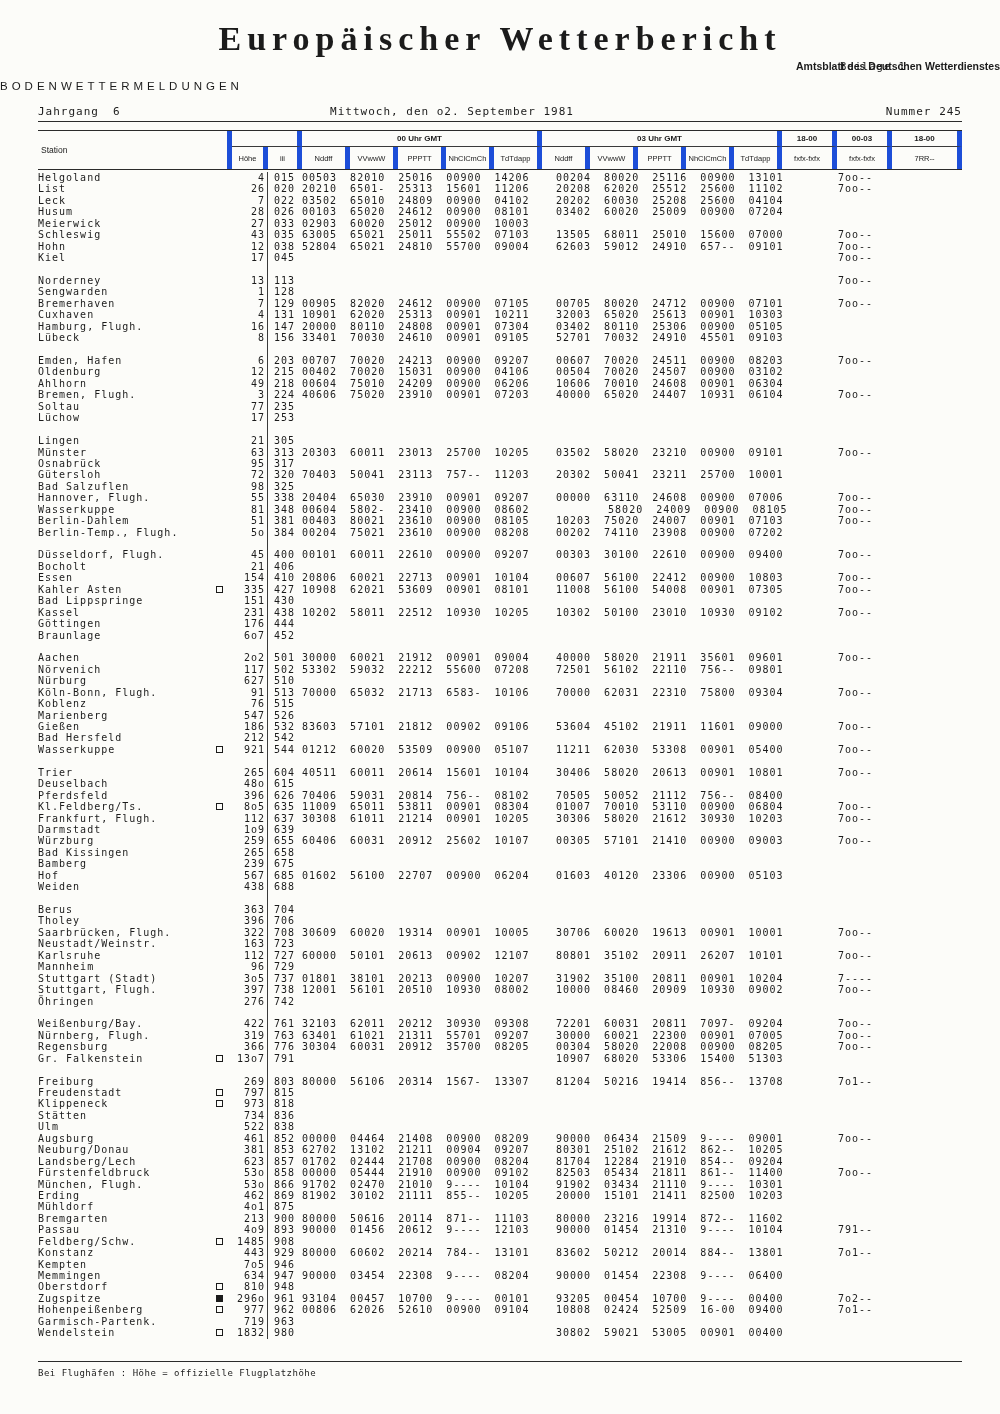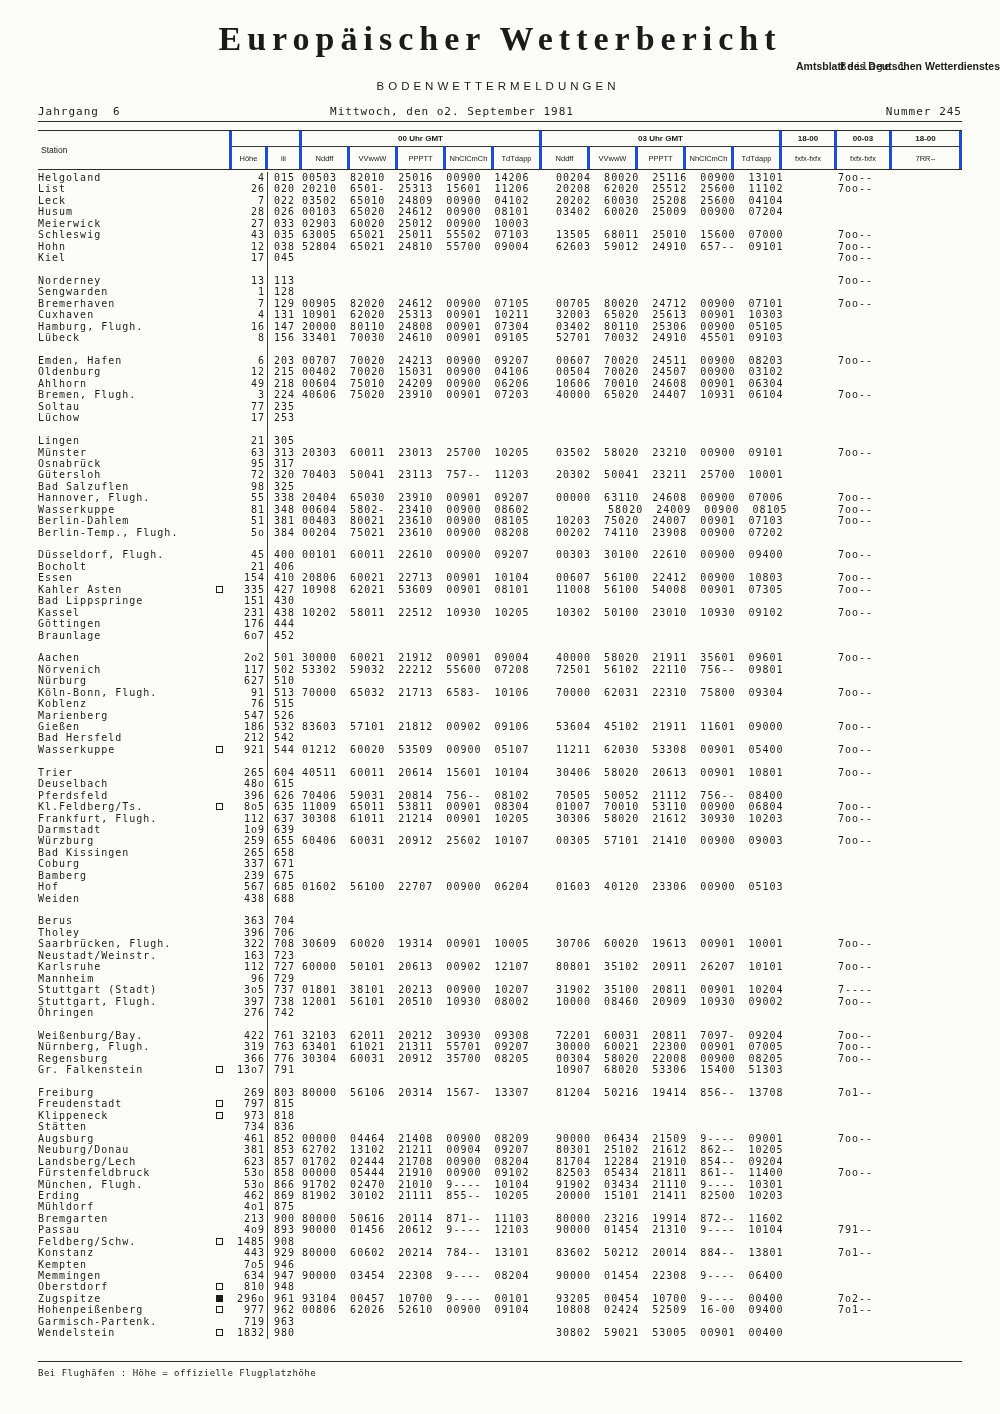--- a/index.html
+++ b/index.html
@@ -5,35 +5,35 @@
   html,body{margin:0;padding:0;}
   body{width:1000px;height:1414px;position:relative;background:#fcfcf9;color:#1b1b1b;overflow:hidden;}
   .abs{position:absolute;}
   .mono{font-family:"DejaVu Sans Mono",monospace;}
   .sans{font-family:"Liberation Sans",sans-serif;}
   .serif{font-family:"Liberation Serif",serif;}
 
   .page-title{top:20px;left:0;width:1000px;text-align:center;font-weight:bold;font-size:34px;letter-spacing:6px;}
   .subtitle{top:60px;left:0;width:1000px;text-align:right;font-weight:bold;font-size:10.5px;}
   .beilage{top:60px;left:840px;font-size:10.5px;letter-spacing:1px;}
-  .section-title{top:80px;left:0;width:996px;text-align:center;font-size:11.5px;letter-spacing:4px;}
+  .section-title{top:80px;left:0;width:996px;font-size:11.5px;letter-spacing:4px;}
   .jahrgang{top:105px;left:38px;font-size:11px;letter-spacing:1px;}
   .jahrgang .val{margin-left:14px;}
   .issue-date{top:105px;left:0;width:904px;text-align:center;font-size:11px;letter-spacing:1px;}
   .nummer{top:105px;right:38px;font-size:11px;letter-spacing:1px;margin-left:35px;}
   .rule{left:38px;width:924px;height:1px;background:#2b2b2b;}
   .rule-top{top:121px;}
   .rule-bottom{top:1361px;}
 
   .thead{top:130px;left:38px;width:924px;display:grid;
     grid-template-columns:194px 36px 34px repeat(10,48px) 55px 55px 70px;
     grid-template-rows:16px 22px;
     border-top:1px solid #2b2b2b;border-bottom:1px solid #2b2b2b;
     font-family:"Liberation Sans",sans-serif;}
-  .th{border-right:3px solid #1d4ed8;display:flex;align-items:center;justify-content:center;font-size:7.5px;white-space:nowrap;overflow:hidden;}
+  .th{border-right:5px solid #1d4ed8;display:flex;align-items:center;justify-content:center;font-size:7.5px;white-space:nowrap;overflow:hidden;}
   .th.r1{border-bottom:1px solid #3a3a3a;font-size:8px;font-weight:bold;}
   .th.st{justify-content:flex-start;padding-left:3px;font-size:8.5px;font-weight:normal;border-bottom:none;}
 
   .tbody{top:172px;left:38px;width:924px;font-family:"DejaVu Sans Mono",monospace;font-size:10px;letter-spacing:1px;}
   .row{display:flex;height:11.45px;line-height:11.45px;white-space:pre;}
   .row span{flex-shrink:0;display:block;overflow:visible;}
   .c-name{width:178px;white-space:pre;}
   .c-mark{width:16px;}
   .c-h{width:36px;text-align:right;border-right:1px solid #3a3a3a;box-sizing:border-box;padding-right:2px;}
   .c-i{width:34px;box-sizing:border-box;padding-left:6px;}
@@ -140,21 +140,20 @@
     <div class="row"><span class="c-name">Wasserkuppe</span><span class="c-mark"><span class="sq"></span></span><span class="c-h">921</span><span class="c-i">544</span><span class="c-a">01212 60020 53509 00900 05107</span><span class="c-b">11211 62030 53308 00901 05400</span><span class="c-r">7oo--</span></div>
     <div class="row"><span class="c-name"></span><span class="c-mark"></span><span class="c-h"></span></div>
     <div class="row"><span class="c-name">Trier</span><span class="c-mark"></span><span class="c-h">265</span><span class="c-i">604</span><span class="c-a">40511 60011 20614 15601 10104</span><span class="c-b">30406 58020 20613 00901 10801</span><span class="c-r">7oo--</span></div>
     <div class="row"><span class="c-name">Deuselbach</span><span class="c-mark"></span><span class="c-h">48o</span><span class="c-i">615</span><span class="c-a"></span><span class="c-b"></span><span class="c-r"></span></div>
     <div class="row"><span class="c-name">Pferdsfeld</span><span class="c-mark"></span><span class="c-h">396</span><span class="c-i">626</span><span class="c-a">70406 59031 20814 756-- 08102</span><span class="c-b">70505 50052 21112 756-- 08400</span><span class="c-r"></span></div>
     <div class="row"><span class="c-name">Kl.Feldberg/Ts.</span><span class="c-mark"><span class="sq"></span></span><span class="c-h">8o5</span><span class="c-i">635</span><span class="c-a">11009 65011 53811 00901 08304</span><span class="c-b">01007 70010 53110 00900 06804</span><span class="c-r">7oo--</span></div>
     <div class="row"><span class="c-name">Frankfurt, Flugh.</span><span class="c-mark"></span><span class="c-h">112</span><span class="c-i">637</span><span class="c-a">30308 61011 21214 00901 10205</span><span class="c-b">30306 58020 21612 30930 10203</span><span class="c-r">7oo--</span></div>
     <div class="row"><span class="c-name">Darmstadt</span><span class="c-mark"></span><span class="c-h">1o9</span><span class="c-i">639</span><span class="c-a"></span><span class="c-b"></span><span class="c-r"></span></div>
     <div class="row"><span class="c-name">Würzburg</span><span class="c-mark"></span><span class="c-h">259</span><span class="c-i">655</span><span class="c-a">60406 60031 20912 25602 10107</span><span class="c-b">00305 57101 21410 00900 09003</span><span class="c-r">7oo--</span></div>
     <div class="row"><span class="c-name">Bad Kissingen</span><span class="c-mark"></span><span class="c-h">265</span><span class="c-i">658</span><span class="c-a"></span><span class="c-b"></span><span class="c-r"></span></div>
-    <div class="row"><span class="c-name">Coburg</span><span class="c-mark"></span><span class="c-h">337</span><span class="c-i">671</span><span class="c-a"></span><span class="c-b"></span><span class="c-r"></span></div>
     <div class="row"><span class="c-name">Bamberg</span><span class="c-mark"></span><span class="c-h">239</span><span class="c-i">675</span><span class="c-a"></span><span class="c-b"></span><span class="c-r"></span></div>
     <div class="row"><span class="c-name">Hof</span><span class="c-mark"></span><span class="c-h">567</span><span class="c-i">685</span><span class="c-a">01602 56100 22707 00900 06204</span><span class="c-b">01603 40120 23306 00900 05103</span><span class="c-r"></span></div>
     <div class="row"><span class="c-name">Weiden</span><span class="c-mark"></span><span class="c-h">438</span><span class="c-i">688</span><span class="c-a"></span><span class="c-b"></span><span class="c-r"></span></div>
     <div class="row"><span class="c-name"></span><span class="c-mark"></span><span class="c-h"></span></div>
     <div class="row"><span class="c-name">Berus</span><span class="c-mark"></span><span class="c-h">363</span><span class="c-i">704</span><span class="c-a"></span><span class="c-b"></span><span class="c-r"></span></div>
     <div class="row"><span class="c-name">Tholey</span><span class="c-mark"></span><span class="c-h">396</span><span class="c-i">706</span><span class="c-a"></span><span class="c-b"></span><span class="c-r"></span></div>
     <div class="row"><span class="c-name">Saarbrücken, Flugh.</span><span class="c-mark"></span><span class="c-h">322</span><span class="c-i">708</span><span class="c-a">30609 60020 19314 00901 10005</span><span class="c-b">30706 60020 19613 00901 10001</span><span class="c-r">7oo--</span></div>
     <div class="row"><span class="c-name">Neustadt/Weinstr.</span><span class="c-mark"></span><span class="c-h">163</span><span class="c-i">723</span><span class="c-a"></span><span class="c-b"></span><span class="c-r"></span></div>
     <div class="row"><span class="c-name">Karlsruhe</span><span class="c-mark"></span><span class="c-h">112</span><span class="c-i">727</span><span class="c-a">60000 50101 20613 00902 12107</span><span class="c-b">80801 35102 20911 26207 10101</span><span class="c-r">7oo--</span></div>
     <div class="row"><span class="c-name">Mannheim</span><span class="c-mark"></span><span class="c-h">96</span><span class="c-i">729</span><span class="c-a"></span><span class="c-b"></span><span class="c-r"></span></div>
@@ -164,20 +163,21 @@
     <div class="row"><span class="c-name"></span><span class="c-mark"></span><span class="c-h"></span></div>
     <div class="row"><span class="c-name">Weißenburg/Bay.</span><span class="c-mark"></span><span class="c-h">422</span><span class="c-i">761</span><span class="c-a">32103 62011 20212 30930 09308</span><span class="c-b">72201 60031 20811 7097- 09204</span><span class="c-r">7oo--</span></div>
     <div class="row"><span class="c-name">Nürnberg, Flugh.</span><span class="c-mark"></span><span class="c-h">319</span><span class="c-i">763</span><span class="c-a">63401 61021 21311 55701 09207</span><span class="c-b">30000 60021 22300 00901 07005</span><span class="c-r">7oo--</span></div>
     <div class="row"><span class="c-name">Regensburg</span><span class="c-mark"></span><span class="c-h">366</span><span class="c-i">776</span><span class="c-a">30304 60031 20912 35700 08205</span><span class="c-b">00304 58020 22008 00900 08205</span><span class="c-r">7oo--</span></div>
     <div class="row"><span class="c-name">Gr. Falkenstein</span><span class="c-mark"><span class="sq"></span></span><span class="c-h">13o7</span><span class="c-i">791</span><span class="c-a"></span><span class="c-b">10907 68020 53306 15400 51303</span><span class="c-r"></span></div>
     <div class="row"><span class="c-name"></span><span class="c-mark"></span><span class="c-h"></span></div>
     <div class="row"><span class="c-name">Freiburg</span><span class="c-mark"></span><span class="c-h">269</span><span class="c-i">803</span><span class="c-a">80000 56106 20314 1567- 13307</span><span class="c-b">81204 50216 19414 856-- 13708</span><span class="c-r">7o1--</span></div>
     <div class="row"><span class="c-name">Freudenstadt</span><span class="c-mark"><span class="sq"></span></span><span class="c-h">797</span><span class="c-i">815</span><span class="c-a"></span><span class="c-b"></span><span class="c-r"></span></div>
     <div class="row"><span class="c-name">Klippeneck</span><span class="c-mark"><span class="sq"></span></span><span class="c-h">973</span><span class="c-i">818</span><span class="c-a"></span><span class="c-b"></span><span class="c-r"></span></div>
     <div class="row"><span class="c-name">Stätten</span><span class="c-mark"></span><span class="c-h">734</span><span class="c-i">836</span><span class="c-a"></span><span class="c-b"></span><span class="c-r"></span></div>
+    <div class="row"><span class="c-name">Ulm</span><span class="c-mark"></span><span class="c-h">522</span><span class="c-i">838</span><span class="c-a"></span><span class="c-b"></span><span class="c-r"></span></div>
     <div class="row"><span class="c-name">Augsburg</span><span class="c-mark"></span><span class="c-h">461</span><span class="c-i">852</span><span class="c-a">00000 04464 21408 00900 08209</span><span class="c-b">90000 06434 21509 9---- 09001</span><span class="c-r">7oo--</span></div>
     <div class="row"><span class="c-name">Neuburg/Donau</span><span class="c-mark"></span><span class="c-h">381</span><span class="c-i">853</span><span class="c-a">62702 13102 21211 00904 09207</span><span class="c-b">80301 25102 21612 862-- 10205</span><span class="c-r"></span></div>
     <div class="row"><span class="c-name">Landsberg/Lech</span><span class="c-mark"></span><span class="c-h">623</span><span class="c-i">857</span><span class="c-a">01702 02444 21708 00900 08204</span><span class="c-b">81704 12284 21910 854-- 09204</span><span class="c-r"></span></div>
     <div class="row"><span class="c-name">Fürstenfeldbruck</span><span class="c-mark"></span><span class="c-h">53o</span><span class="c-i">858</span><span class="c-a">00000 05444 21910 00900 09102</span><span class="c-b">82503 05434 21811 861-- 11400</span><span class="c-r">7oo--</span></div>
     <div class="row"><span class="c-name">München, Flugh.</span><span class="c-mark"></span><span class="c-h">53o</span><span class="c-i">866</span><span class="c-a">91702 02470 21010 9---- 10104</span><span class="c-b">91902 03434 21110 9---- 10301</span><span class="c-r"></span></div>
     <div class="row"><span class="c-name">Erding</span><span class="c-mark"></span><span class="c-h">462</span><span class="c-i">869</span><span class="c-a">81902 30102 21111 855-- 10205</span><span class="c-b">20000 15101 21411 82500 10203</span><span class="c-r"></span></div>
     <div class="row"><span class="c-name">Mühldorf</span><span class="c-mark"></span><span class="c-h">4o1</span><span class="c-i">875</span><span class="c-a"></span><span class="c-b"></span><span class="c-r"></span></div>
     <div class="row"><span class="c-name">Bremgarten</span><span class="c-mark"></span><span class="c-h">213</span><span class="c-i">900</span><span class="c-a">80000 50616 20114 871-- 11103</span><span class="c-b">80000 23216 19914 872-- 11602</span><span class="c-r"></span></div>
     <div class="row"><span class="c-name">Passau</span><span class="c-mark"></span><span class="c-h">4o9</span><span class="c-i">893</span><span class="c-a">90000 01456 20612 9---- 12103</span><span class="c-b">90000 01454 21310 9---- 10104</span><span class="c-r">791--</span></div>
     <div class="row"><span class="c-name">Feldberg/Schw.</span><span class="c-mark"><span class="sq"></span></span><span class="c-h">1485</span><span class="c-i">908</span><span class="c-a"></span><span class="c-b"></span><span class="c-r"></span></div>

